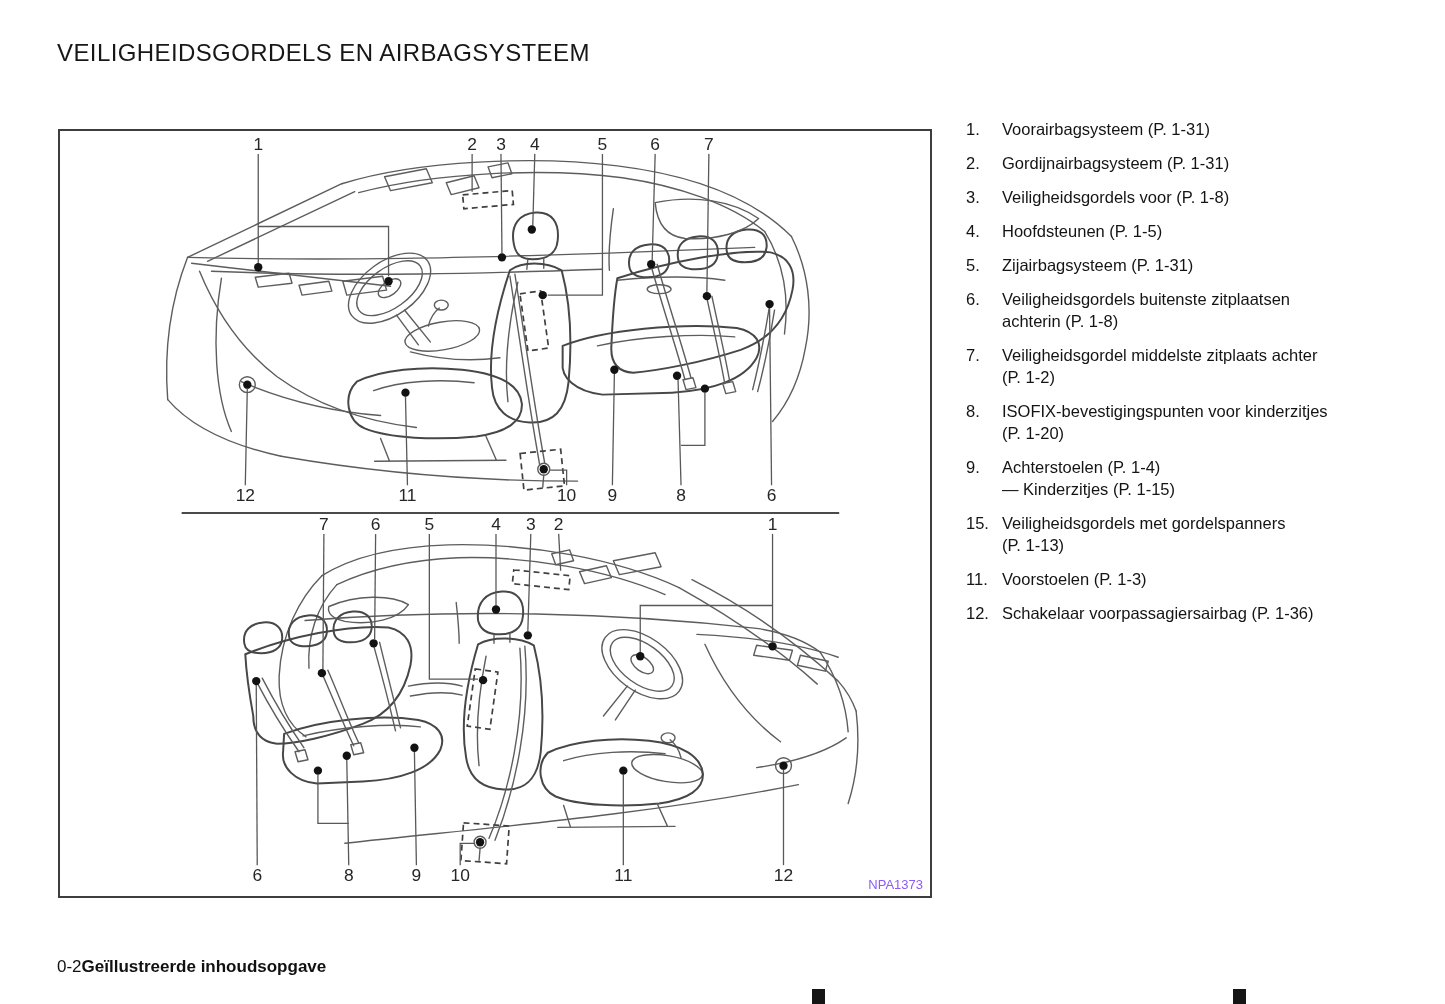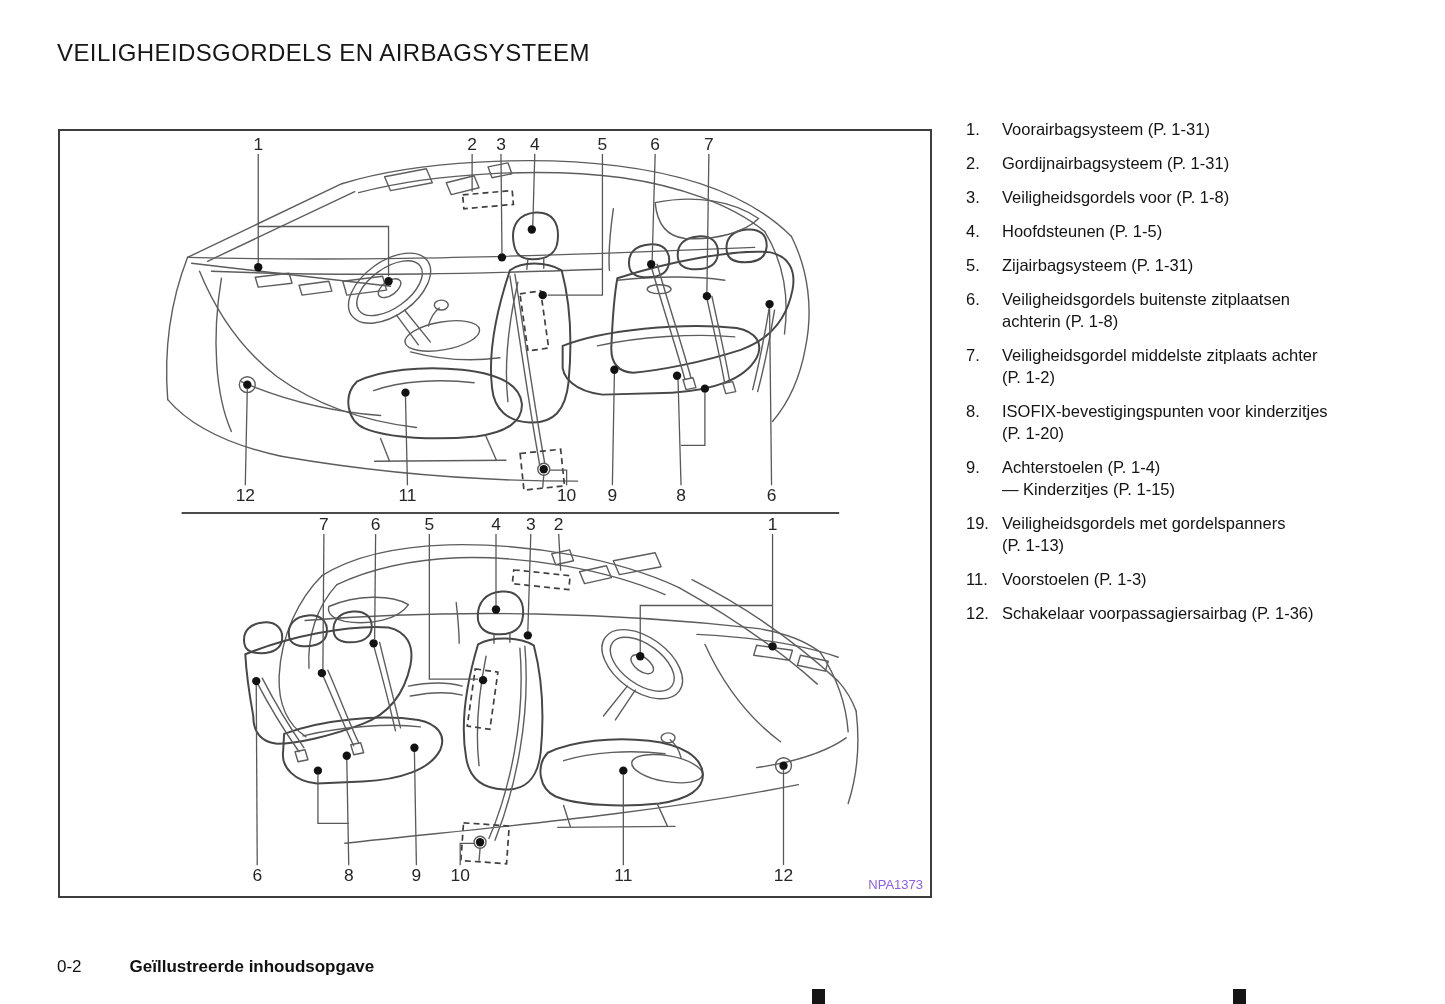--- a/index.html
+++ b/index.html
@@ -36,21 +36,21 @@
   .legend-item{
     display:flex;align-items:flex-start;margin-bottom:12px;
     font-size:16.5px;line-height:22px;color:#141414;
   }
   .legend-num{width:36px;flex:none;}
   .legend-text{white-space:pre-line;max-width:436px;}
   .footer{
     position:absolute;left:57px;top:957px;display:flex;
     font-size:17px;color:#111;
   }
-  .footer .section{font-weight:bold;margin-left:48px;}
+  .footer .section{font-weight:bold;}
   .tab-mark{position:absolute;bottom:0;width:13px;height:15px;background:#151515;}
   .tab-mark-1{left:812px;}
   .tab-mark-2{left:1233px;}
 </style>
 </head>
 <body>
 
 <div class="page">
 
   <h1 class="title">VEILIGHEIDSGORDELS EN AIRBAGSYSTEEM</h1>
@@ -328,21 +328,21 @@
         <span class="legend-num">8.</span>
         <span class="legend-text">ISOFIX-bevestigingspunten voor kinderzitjes
 (P. 1-20)</span>
       </div>
       <div class="legend-item">
         <span class="legend-num">9.</span>
         <span class="legend-text">Achterstoelen (P. 1-4)
 — Kinderzitjes (P. 1-15)</span>
       </div>
       <div class="legend-item">
-        <span class="legend-num">19.</span>
+        <span class="legend-num">15.</span>
         <span class="legend-text">Veiligheidsgordels met gordelspanners
 (P. 1-13)</span>
       </div>
       <div class="legend-item">
         <span class="legend-num">11.</span>
         <span class="legend-text">Voorstoelen (P. 1-3)</span>
       </div>
       <div class="legend-item">
         <span class="legend-num">12.</span>
         <span class="legend-text">Schakelaar voorpassagiersairbag (P. 1-36)</span>

